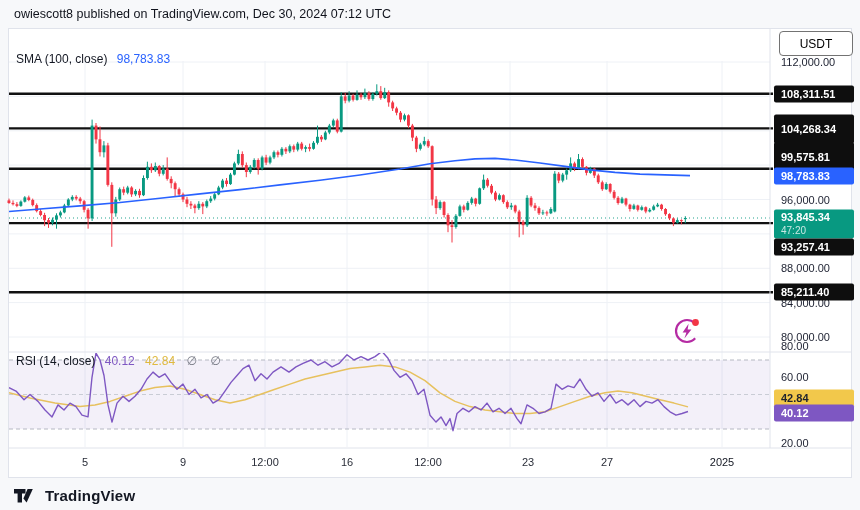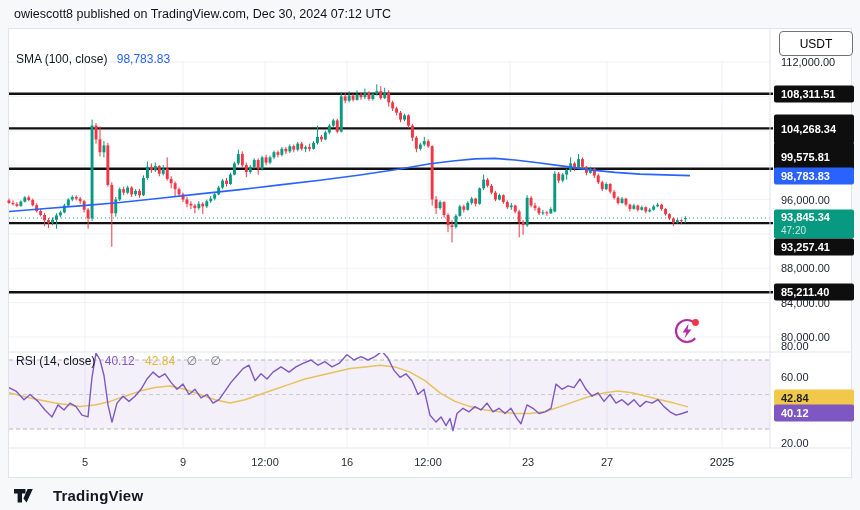--- a/index.html
+++ b/index.html
@@ -19,21 +19,21 @@
   .badge{position:absolute;left:774px;width:80px;border-radius:2px;font-size:11px;font-weight:700;line-height:1.25;
          display:flex;flex-direction:column;justify-content:center;padding:1px 0 1px 7px;box-sizing:border-box;transform:translateY(-50%);}
   .badge .sub{font-weight:400;font-size:10px;opacity:.78;}
   .xtick{position:absolute;top:456px;font-size:11px;color:#2a2e39;transform:translateX(-50%);white-space:nowrap;}
   .xtick.bold{font-weight:400;color:#131722;}
   .rsi-title{position:absolute;left:16px;top:354px;font-size:12px;color:#131722;white-space:nowrap;background:rgba(255,255,255,0);}
   .rsi-title .rv{color:#7e57c2;margin-left:6px;}
   .rsi-title .rm{color:#dfb93f;margin-left:7px;}
   .rsi-title .re{color:#787b86;margin-left:8px;letter-spacing:5px;}
   .flash{position:absolute;left:670px;top:314px;width:34px;height:32px;}
-  .tv-footer{position:absolute;left:14px;top:487px;display:flex;align-items:center;gap:20px;color:#131722;}
+  .tv-footer{position:absolute;left:14px;top:487px;display:flex;align-items:center;gap:12px;color:#131722;}
   .tv-footer .txt{font-size:15px;font-weight:600;letter-spacing:.2px;}
 </style>
 </head>
 <body>
 
 <div class="page">
 
   <div class="attribution">owiescott8 published on TradingView.com, Dec 30, 2024 07:12 UTC</div>
 
   <div class="chart-card"></div>

